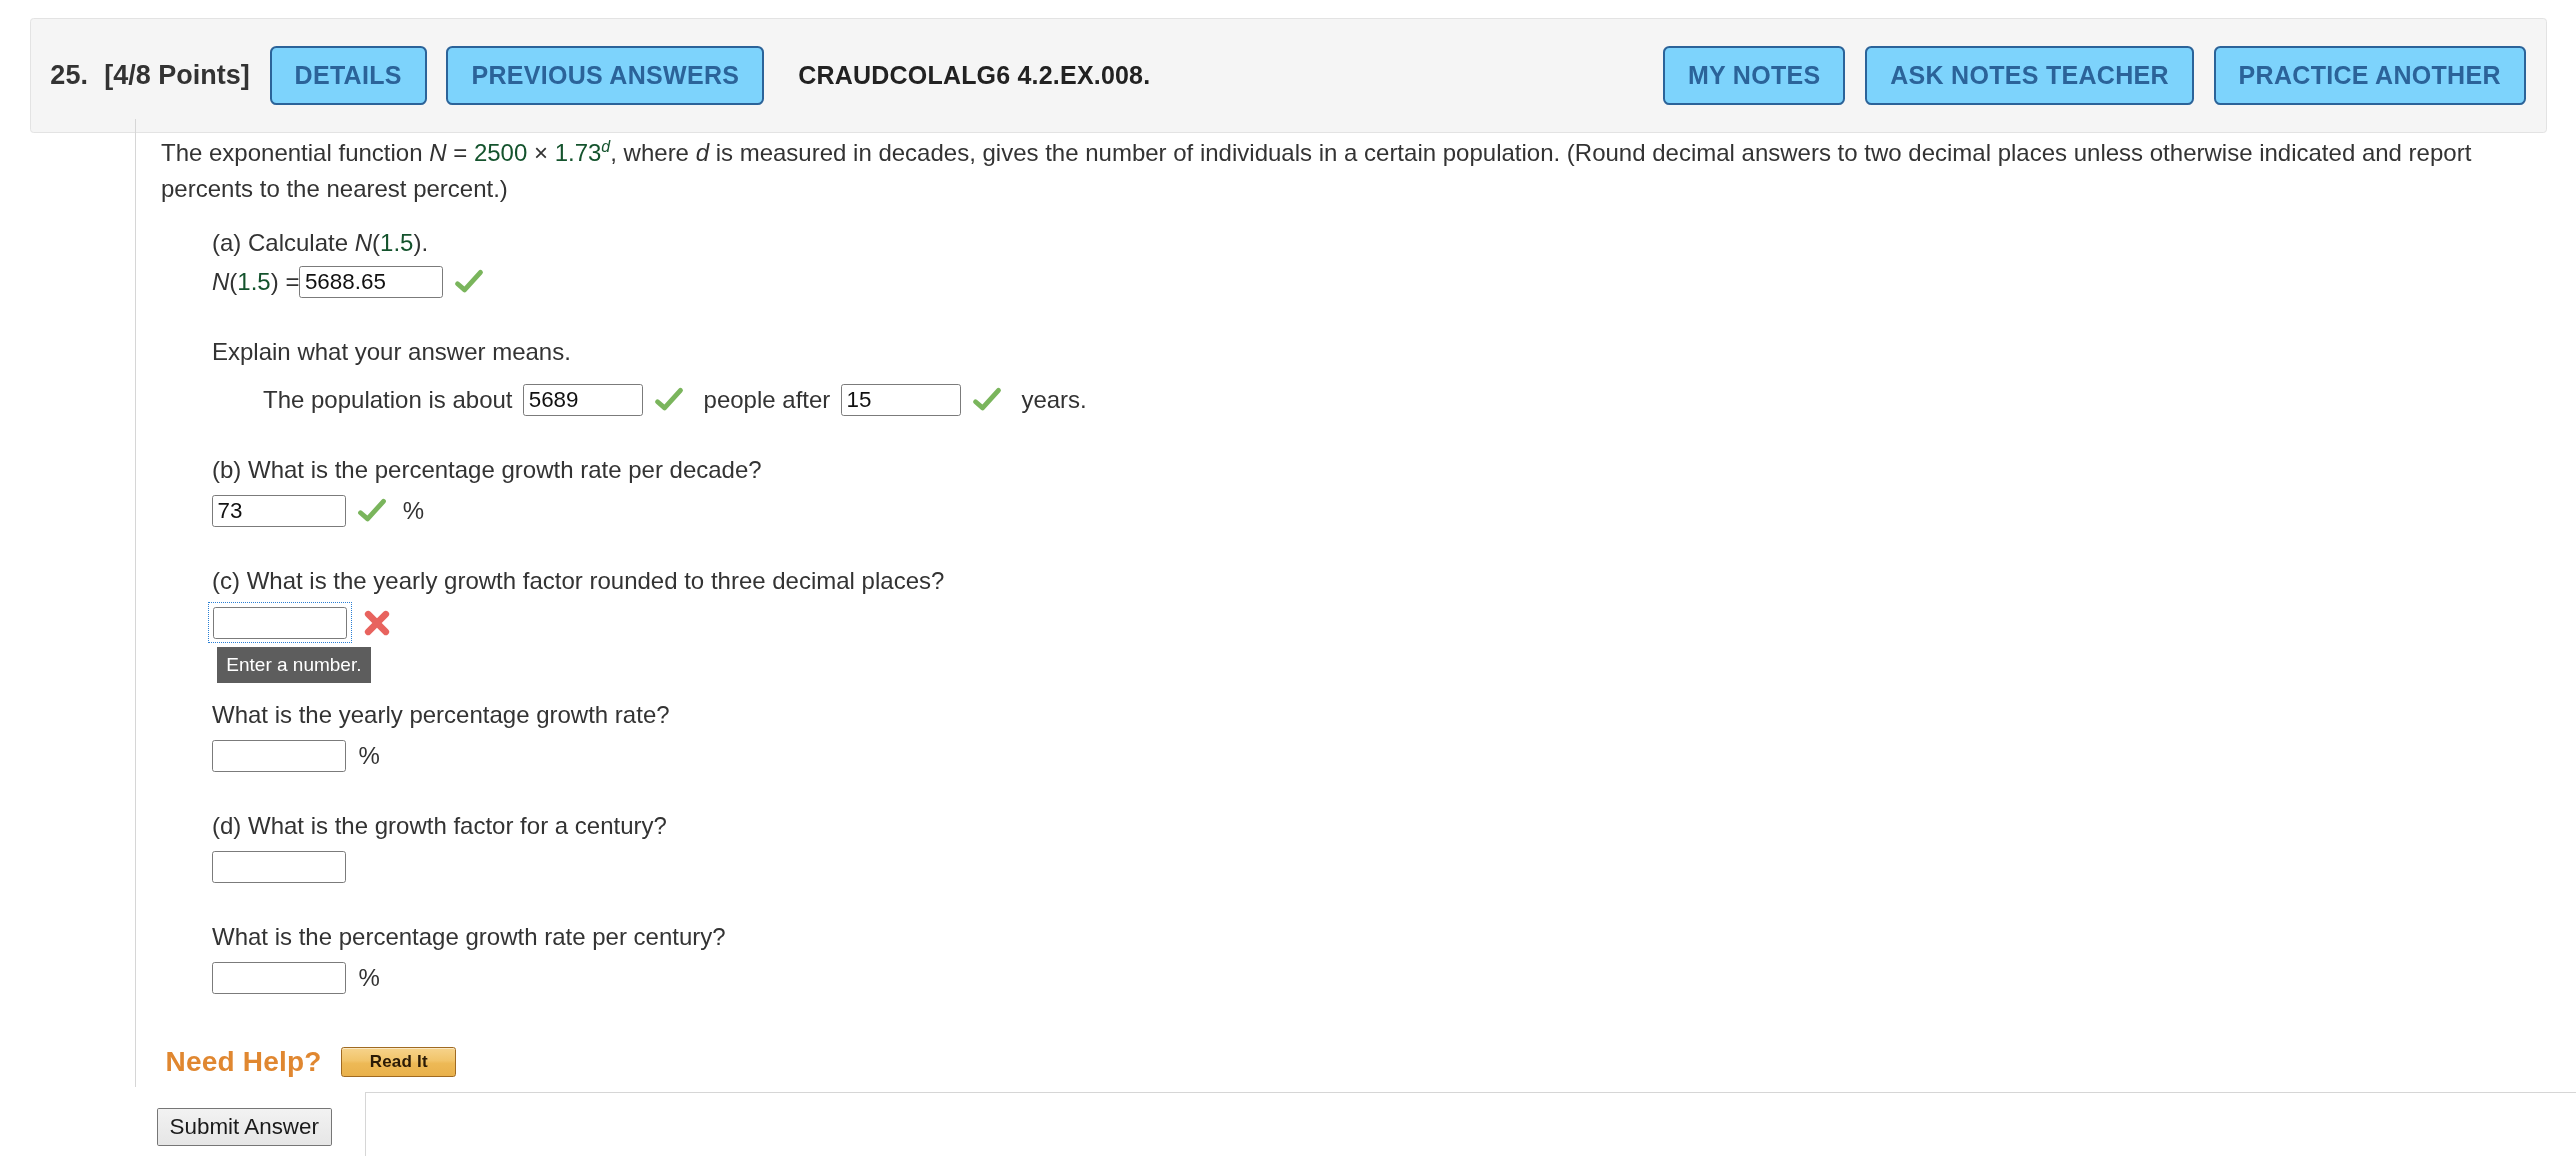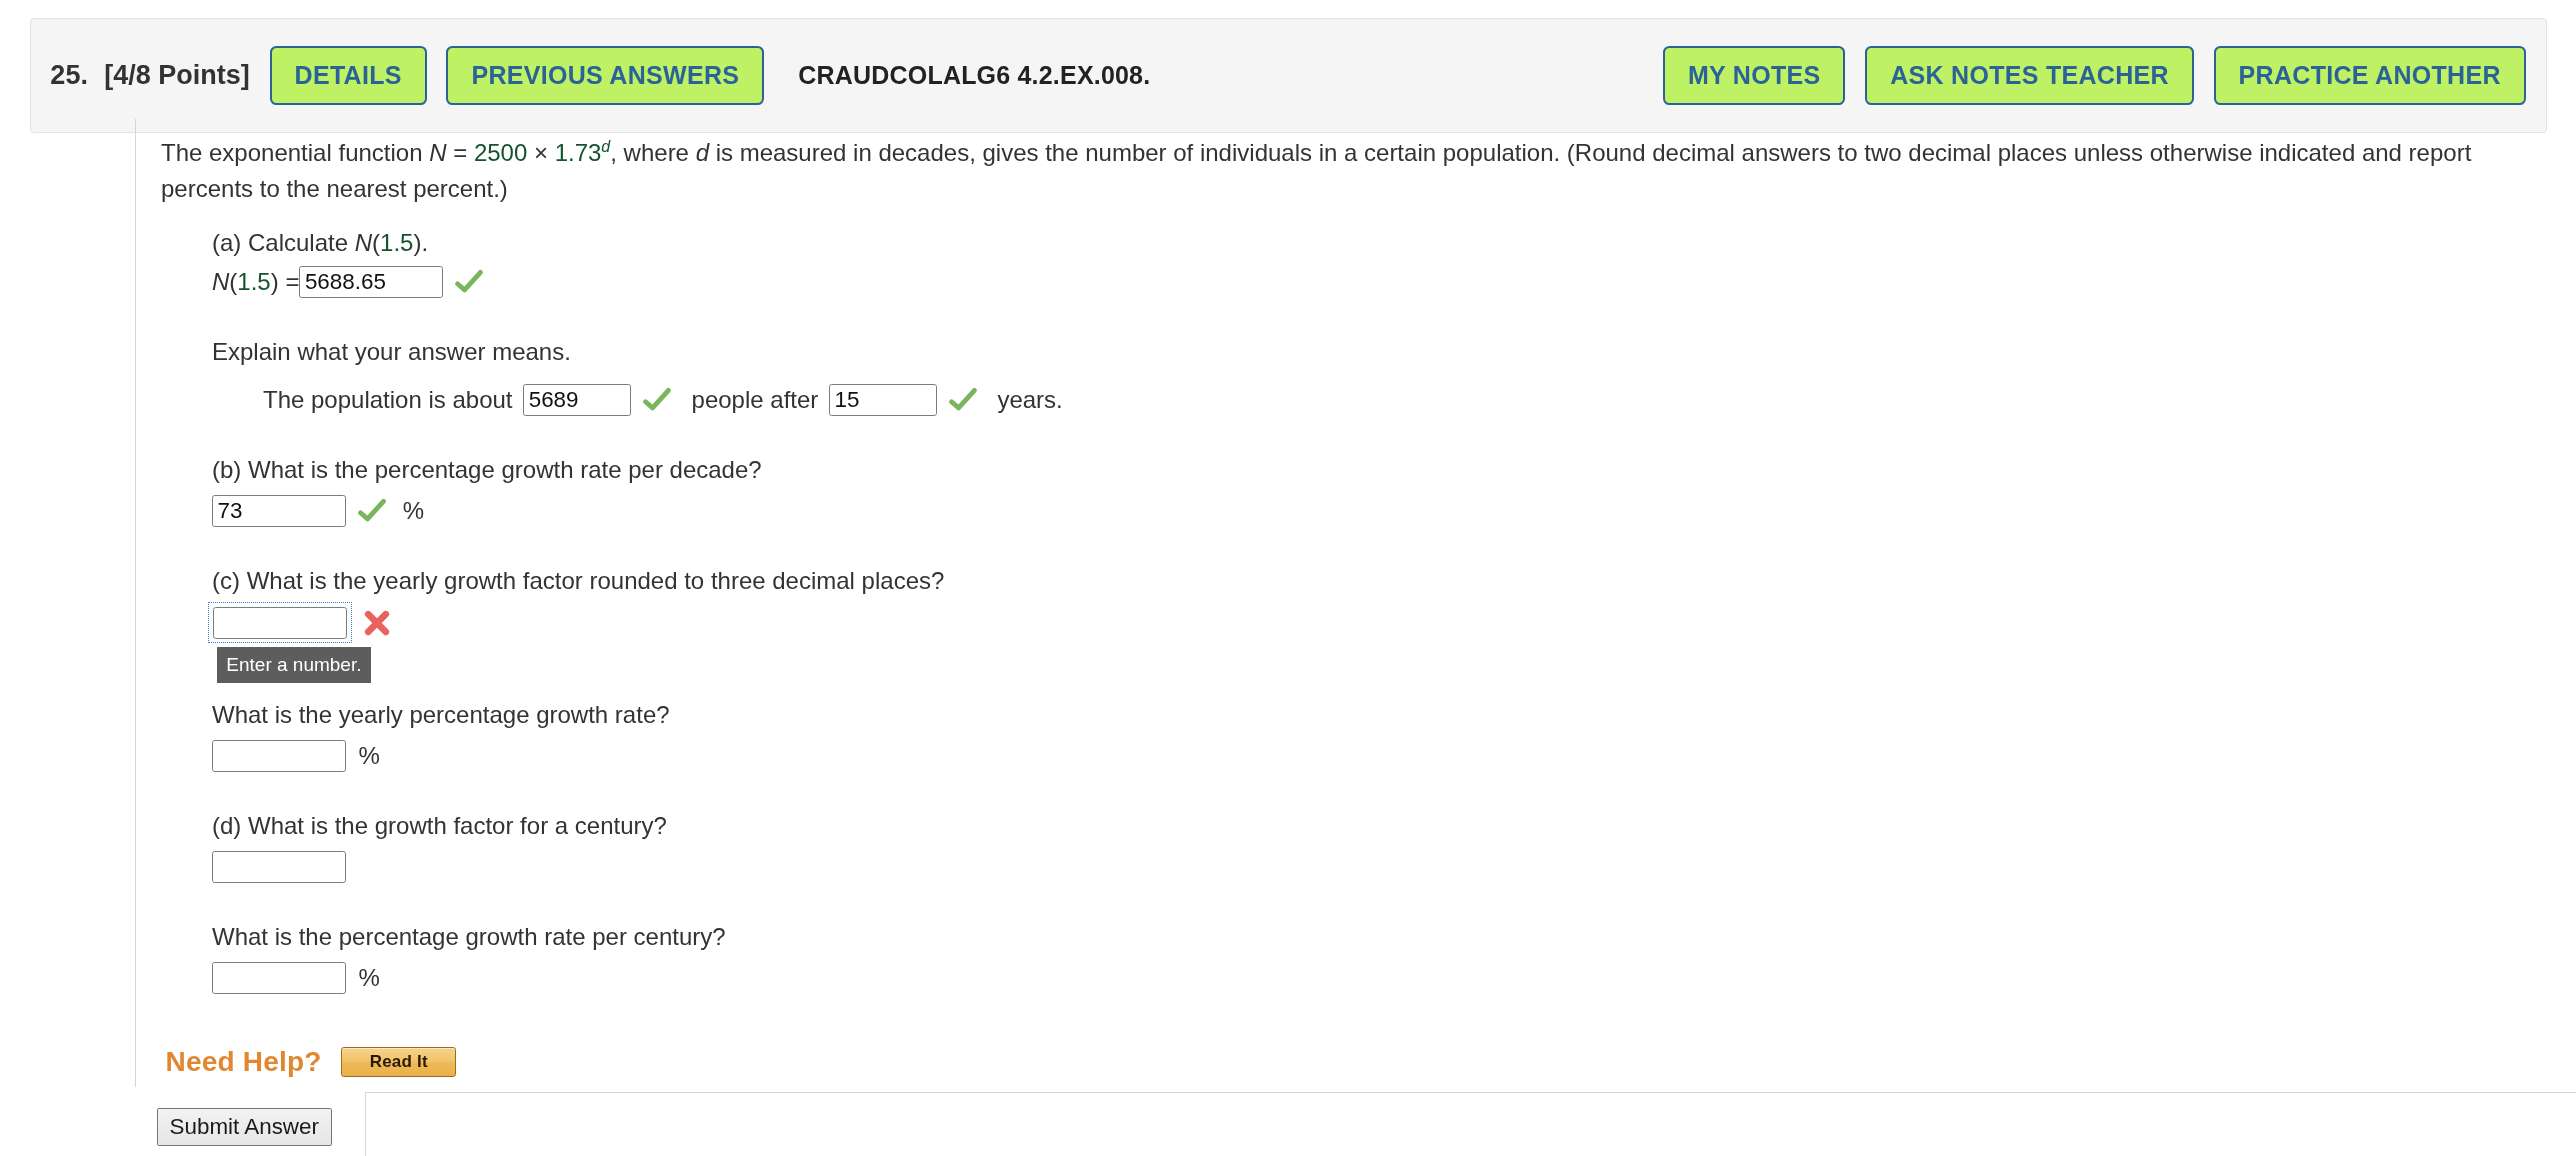--- a/index.html
+++ b/index.html
@@ -59,21 +59,21 @@
   .hdr-btn {
     display: inline-flex;
     align-items: center;
     justify-content: center;
     box-sizing: border-box;
     height: 59px;
     padding: 0 23px;
     margin-left: 19.7px;
     border: 2.7px solid #2b6399;
     border-radius: 6.3px;
-    background: #bef264;
+    background: #7dd3fc;
     color: #2b6399;
     font-size: 25px;
     font-weight: 600;
     letter-spacing: 0.3px;
     white-space: nowrap;
     cursor: pointer;
     font-family: "Liberation Sans", sans-serif;
   }
   .hdr-code {
     font-size: 25px;
@@ -138,21 +138,21 @@
     border-radius: 2.7px;
     background: #ffffff;
     font-family: "Liberation Sans", sans-serif;
     font-size: 22.4px;
     color: #111111;
     padding: 0 4.5px;
     line-height: 30px;
     outline: none;
   }
   .ansbox.wide { width: 144px; }
-  .ansbox.med  { width: 108px; }
+  .ansbox.med  { width: 120px; }
 
   .focuswrap {
     display: inline-block;
     padding: 3.6px;
     margin: -3.6px 0 -3.6px -3.6px;
     border: 1.8px dotted #2a7fd4;
   }
 
   
   .mark {

